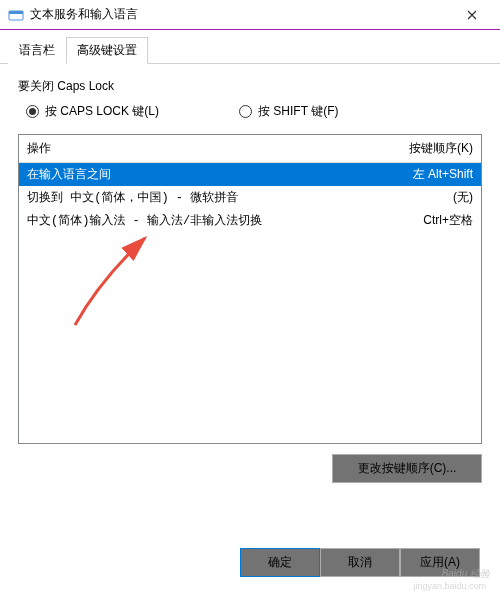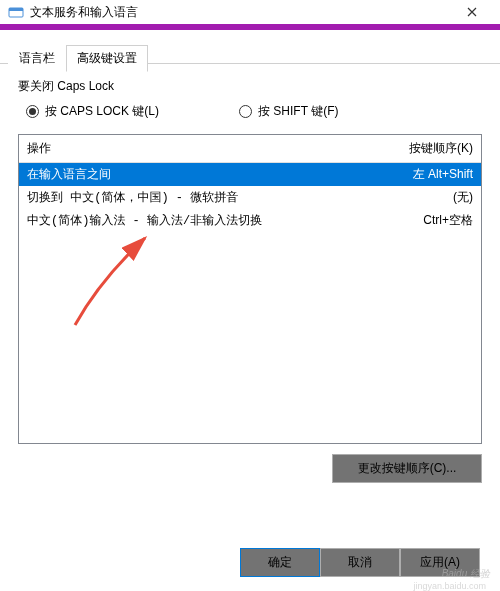--- a/index.html
+++ b/index.html
@@ -1,24 +1,24 @@
 <!DOCTYPE html>
 <html><head>
 <meta charset="utf-8">
 <style>
 * { box-sizing: border-box; margin: 0; padding: 0; font-family: "Microsoft YaHei", "Segoe UI", sans-serif; font-size: 12px; }
 body { background: #fff; width: 500px; height: 591px; overflow: hidden; }
 
-.titlebar { height: 30px; display: flex; align-items: center; padding: 0 8px; border-bottom: 6px solid #a21caf; }
+.titlebar { height: 30px; display: flex; align-items: center; padding: 0 8px; border-bottom: 1px solid #a21caf; }
 .titlebar .icon { width: 16px; height: 16px; margin-right: 6px; display: flex; align-items: center; justify-content: center; }
 .titlebar .title { flex: 1; }
 .titlebar .close { width: 40px; height: 30px; display: flex; align-items: center; justify-content: center; cursor: pointer; }
 
 .tabs { display: flex; padding: 6px 8px 0 8px; border-bottom: 1px solid #d0d0d0; }
-.tab { padding: 4px 10px; border: 1px solid transparent; border-bottom: none; background: #fff; cursor: pointer; position: relative; top: 9px; }
+.tab { padding: 4px 10px; border: 1px solid transparent; border-bottom: none; background: #fff; cursor: pointer; position: relative; top: 1px; }
 .tab.active { border-color: #d0d0d0; border-bottom: 1px solid #fff; }
 
 .content { padding: 14px 18px 10px 18px; }
 
 .group1 { margin-bottom: 14px; }
 .group-title { margin-bottom: 8px; }
 .radios { display: flex; gap: 80px; padding-left: 8px; }
 .radio { display: flex; align-items: center; gap: 6px; cursor: pointer; }
 .radio-circle { width: 13px; height: 13px; border: 1px solid #333; border-radius: 50%; display: flex; align-items: center; justify-content: center; }
 .radio.selected .radio-circle::after { content: ""; width: 7px; height: 7px; background: #333; border-radius: 50%; }

